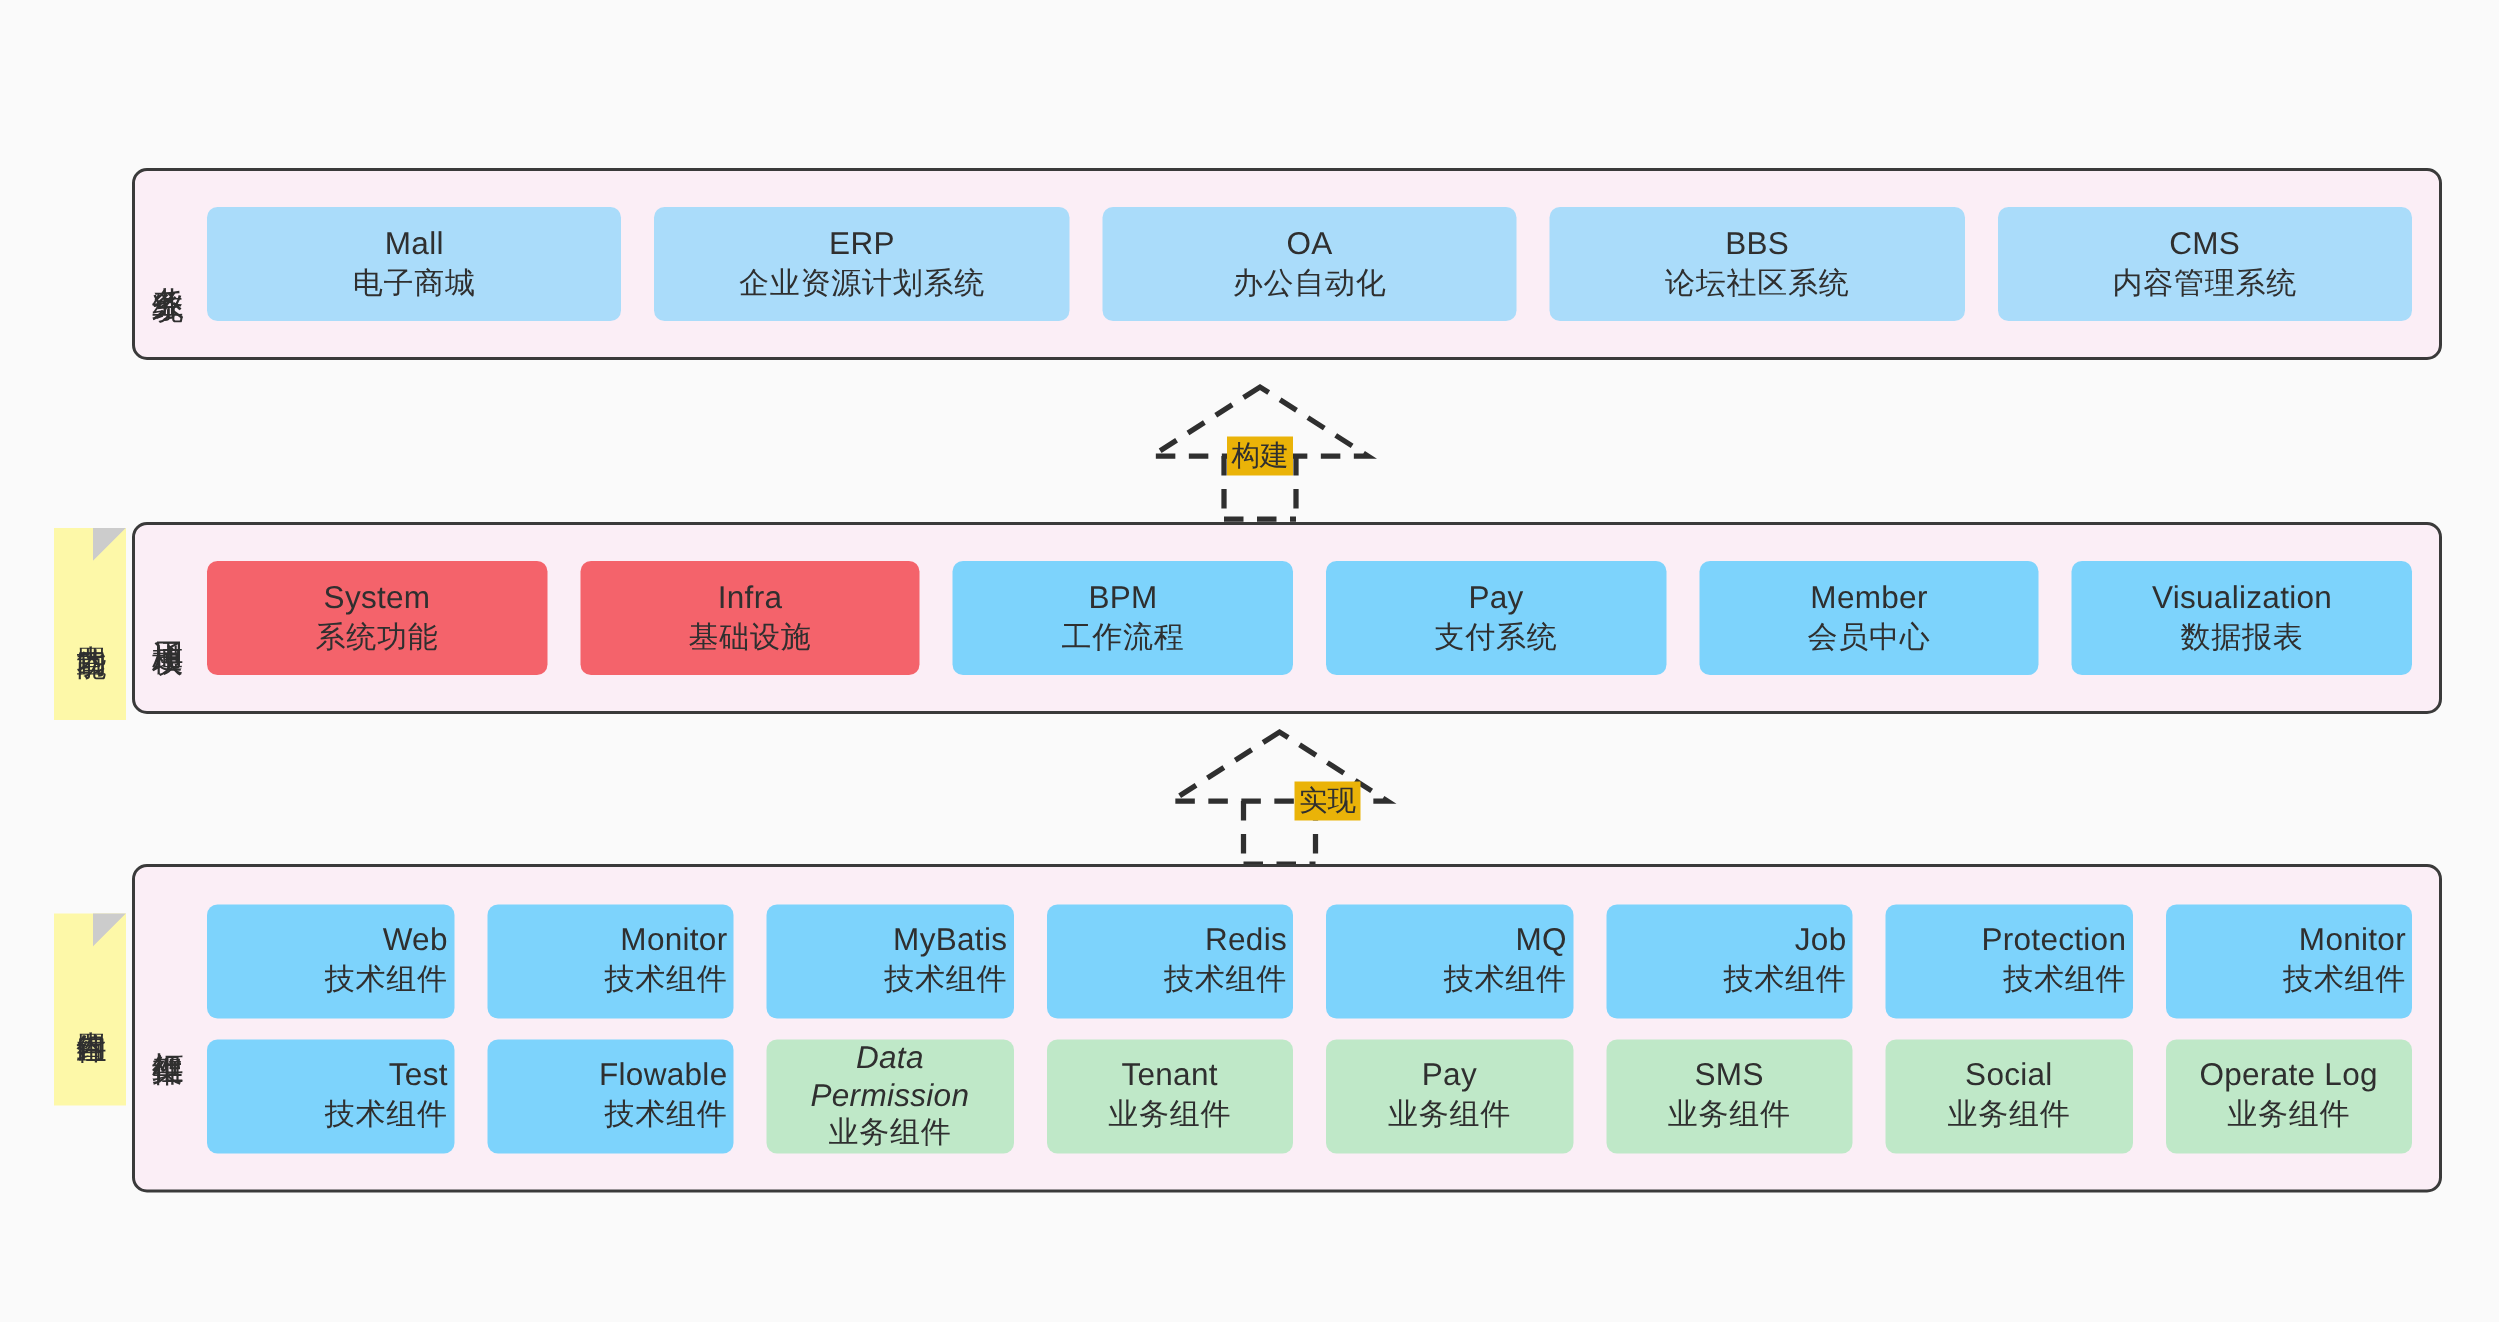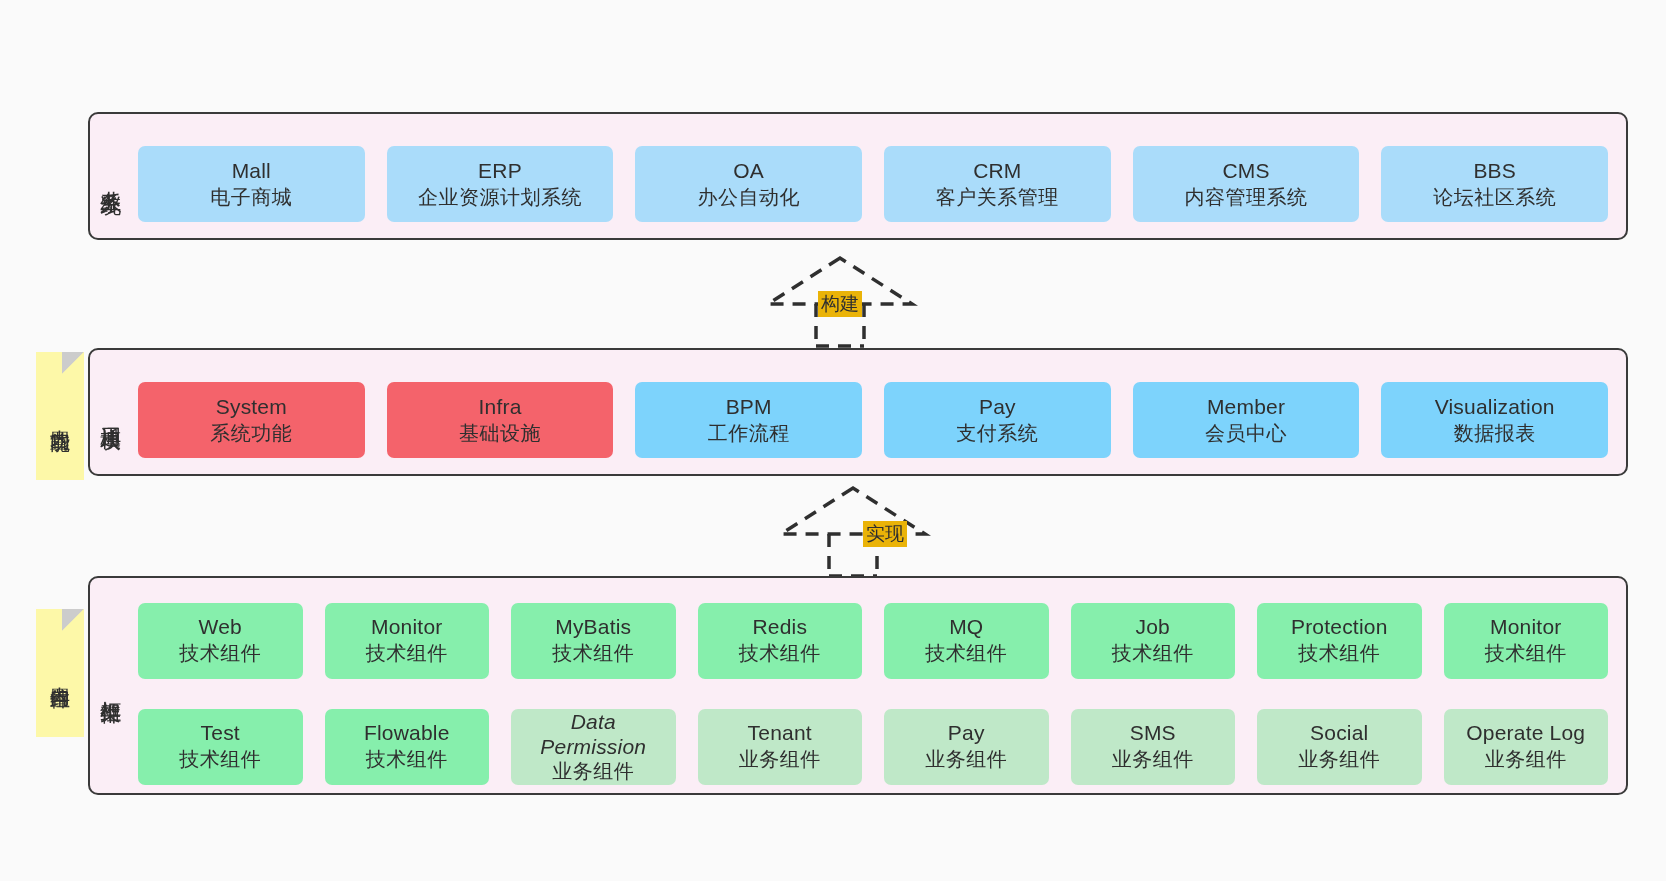--- a/index.html
+++ b/index.html
@@ -55,21 +55,21 @@
     justify-content: center;
     gap: 14px;
     padding: 0 18px 0 6px;
   }
   .row {
     display: flex;
     flex-direction: row;
     gap: 22px;
     align-items: stretch;
   }
-  .row > * { flex: 1 1 0; margin-top: 16px; }
+  .row > * { flex: 1 1 0; }
 
   
   .card {
     box-sizing: border-box;
     border-radius: 7px;
     display: flex;
     flex-direction: column;
     align-items: center;
     justify-content: center;
     text-align: center;
@@ -83,21 +83,21 @@
   }
   .card .cn {
     font-size: 20px;
     letter-spacing: .5px;
   }
   .card.two-line-en .en { line-height: 1.2; font-style: italic; }
 
   .c-blue      { background: #aadcfa; }
   .c-red       { background: #f4636b; text-align: center; }
   .c-pink      { background: #7dd3fc; }
-  .c-green     { background: #86efac; }
+  .c-green     { background: #7dd3fc; align-items: flex-end; }
   .c-lgreen    { background: #bfe8c8; }
 
   
   #layer-business { left: 88px;  top: 112px; width: 1540px; height: 128px; }
   #layer-modules  { left: 88px;  top: 348px; width: 1540px; height: 128px; }
   #layer-framework{ left: 88px;  top: 576px; width: 1540px; height: 219px; }
 
   #layer-business  .layer-body .card,
   #layer-modules   .layer-body .card { height: 76px; }
   #layer-framework .layer-body .card { height: 76px; }
@@ -174,33 +174,29 @@
         <div class="card c-blue">
           <span class="en">ERP</span>
           <span class="cn">企业资源计划系统</span>
         </div>
 
         <div class="card c-blue">
           <span class="en">OA</span>
           <span class="cn">办公自动化</span>
         </div>
 
-        <div class="card c-blue">
-          <span class="en">CRM</span>
-          <span class="cn">客户关系管理</span>
+
+        <div class="card c-blue">
+          <span class="en">BBS</span>
+          <span class="cn">论坛社区系统</span>
         </div>
 
         <div class="card c-blue">
           <span class="en">CMS</span>
           <span class="cn">内容管理系统</span>
-        </div>
-
-        <div class="card c-blue">
-          <span class="en">BBS</span>
-          <span class="cn">论坛社区系统</span>
         </div>
 
       </div>
     </div>
   </div>
 
   <div class="arrow-group" id="arrow-build">
     <svg width="180" height="96" viewBox="0 0 180 96">
 
       <path d="M 90 6 L 18 52 L 162 52 Z" fill="none" stroke="#2f2f2f" stroke-width="3.5" stroke-dasharray="13 9" stroke-linecap="butt"></path>

